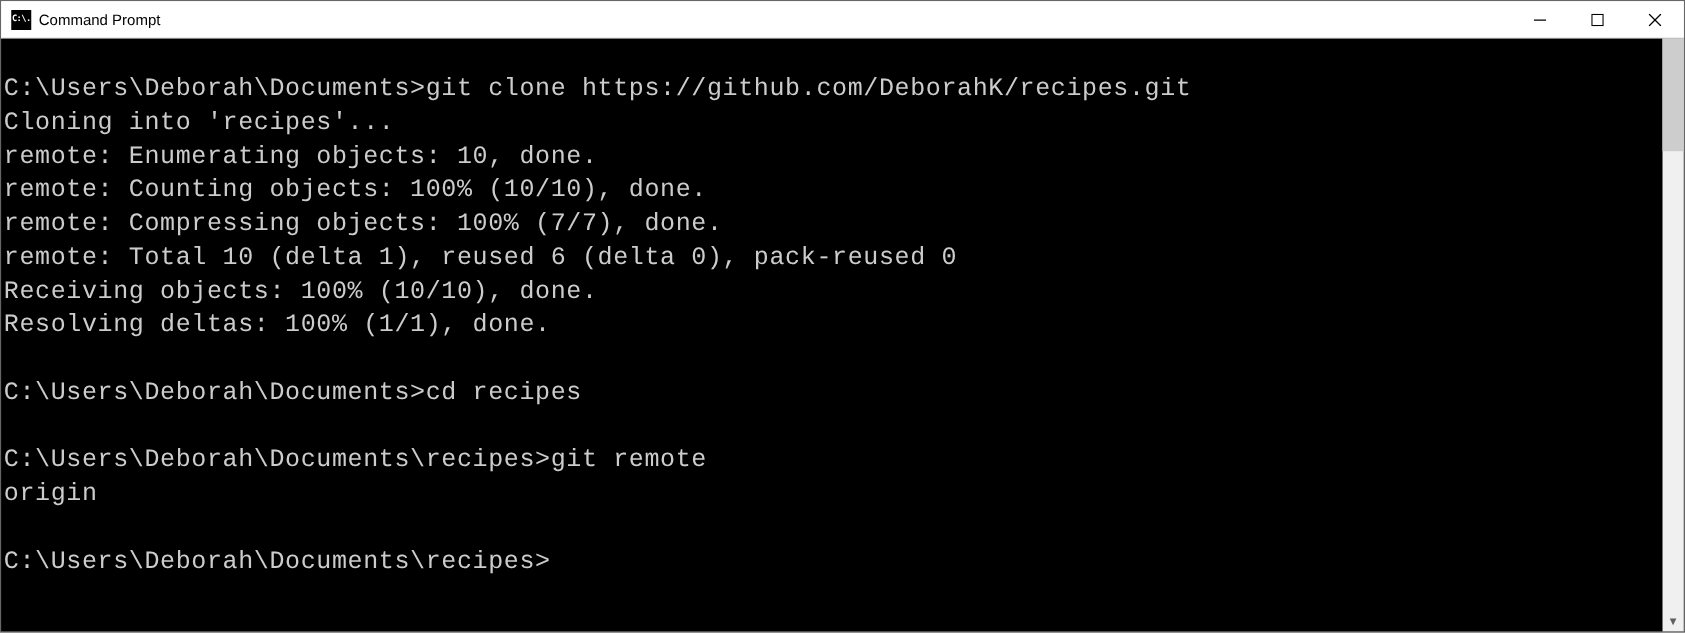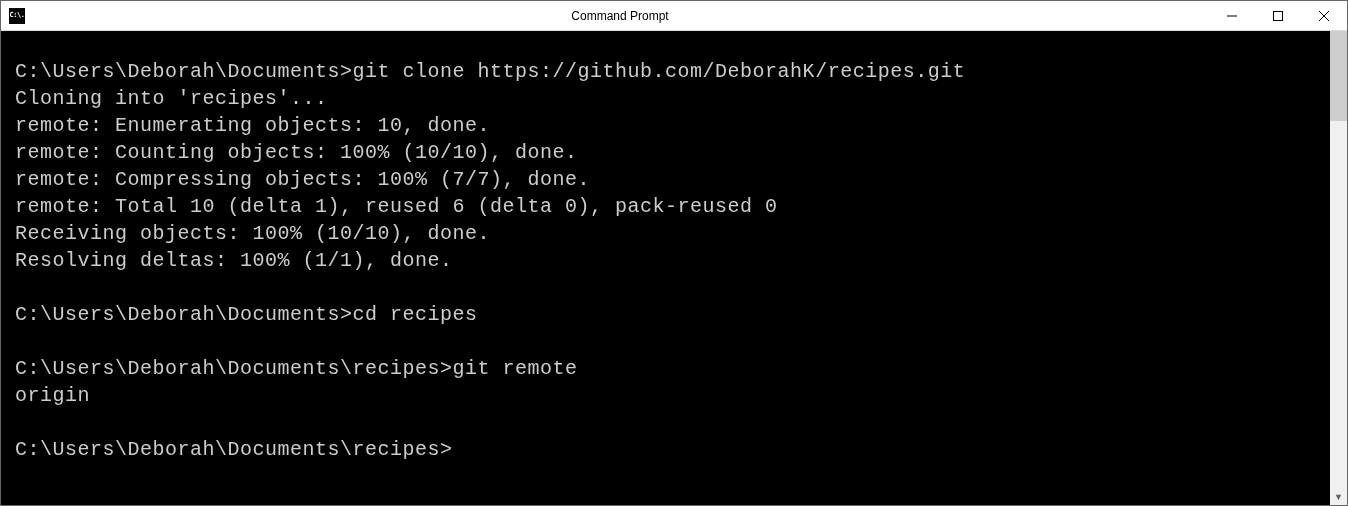--- a/index.html
+++ b/index.html
@@ -47,21 +47,20 @@
       font-size: 7px;
       font-family: Consolas, monospace;
       font-weight: bold;
       line-height: 1;
       letter-spacing: -0.5px;
     }
     .titlebar-label {
       font-size: 12px;
       color: #000;
       flex: 1;
-      text-align: center;
     }
     .window-controls {
       display: flex;
       height: 100%;
     }
     .ctrl {
       width: 46px;
       height: 100%;
       display: flex;
       align-items: center;
@@ -82,21 +81,21 @@
       background: #000;
       min-height: 0;
     }
     .terminal {
       flex: 1;
       background: #000;
       color: #cccccc;
       font-family: Consolas, "Courier New", monospace;
       font-size: 20px;
       line-height: 27px;
-      padding: 0 0 0 14px;
+      padding: 0 0 0 2px;
       white-space: pre;
       overflow: hidden;
       letter-spacing: 0.5px;
     }
     .scrollbar {
       width: 17px;
       background: #f0f0f0;
       position: relative;
       flex-shrink: 0;
     }

